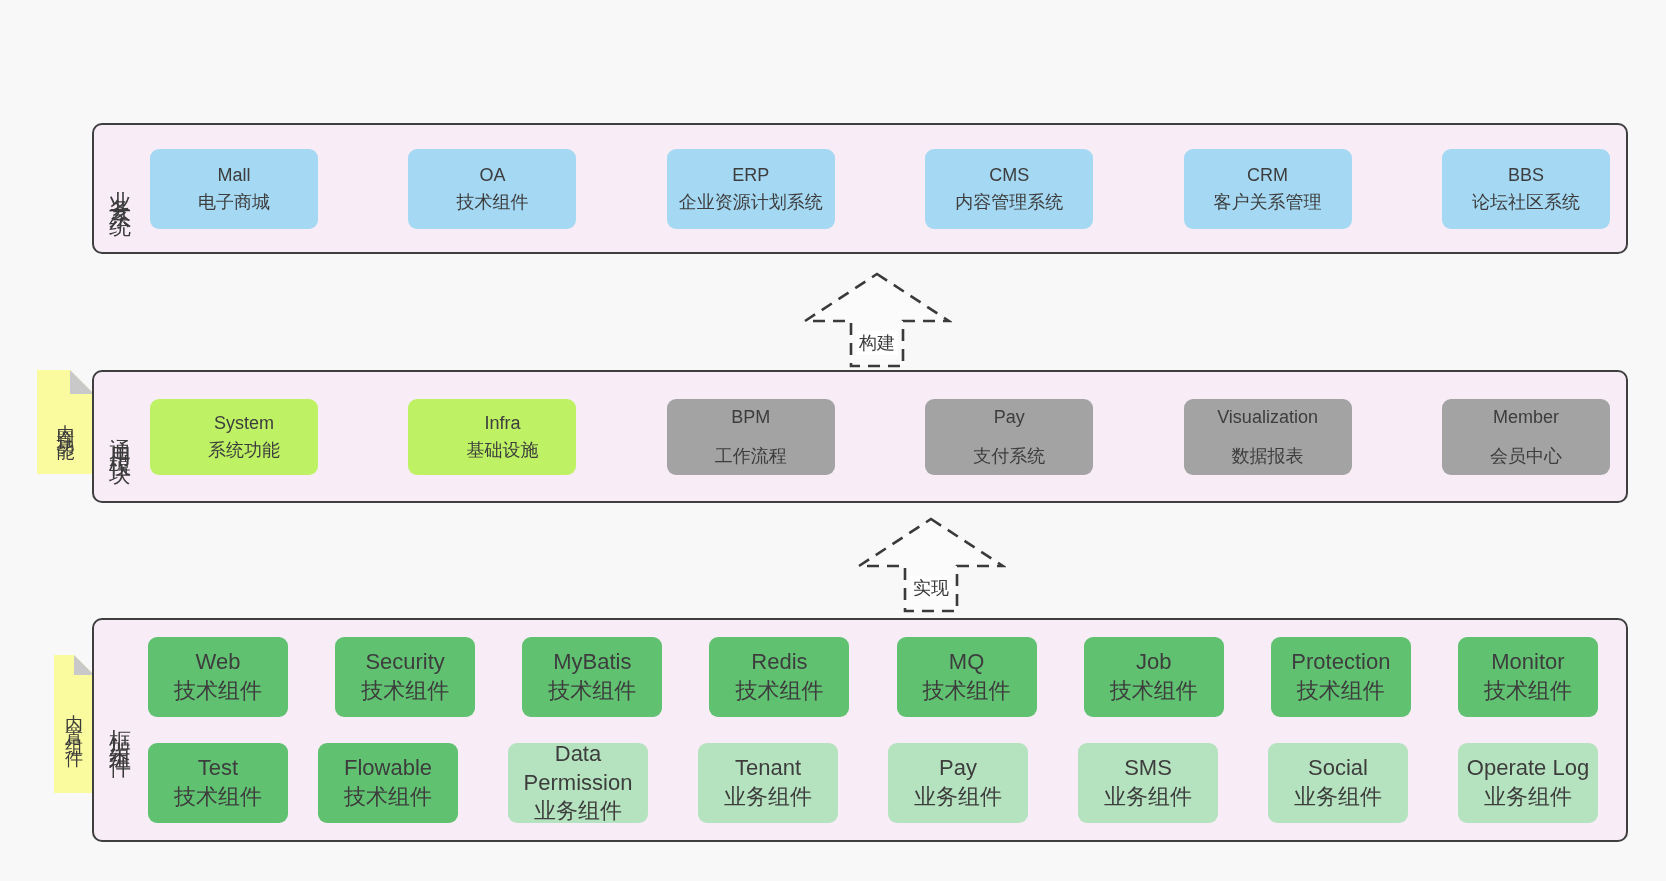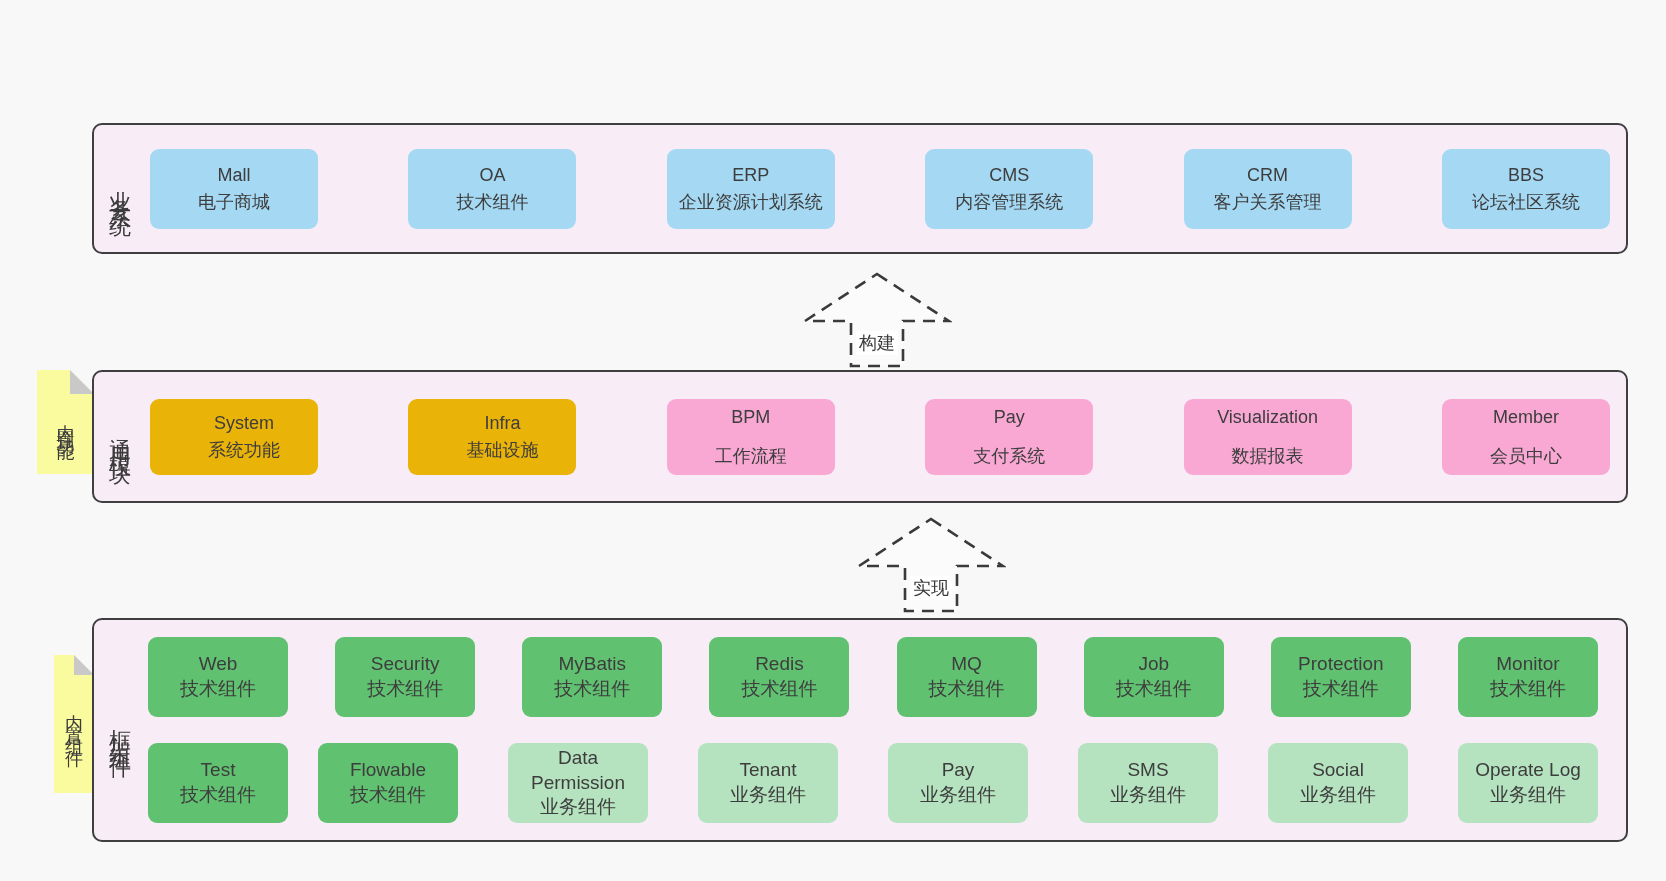--- a/index.html
+++ b/index.html
@@ -37,25 +37,25 @@
   }
   .row { display:flex; justify-content:space-between; }
 
   .box {
     display:flex; flex-direction:column; align-items:center; justify-content:center;
     text-align:center; border-radius:9px; color:#3d3d3d;
     font-size:18px; line-height:1.45;
   }
   .box.wide   { width:168px; height:80px; }
   #band-modules .box.wide { height:76px; }
-  .box.narrow { width:140px; height:80px; font-size:19px; line-height:1.3; padding:0 7px; }
+  .box.narrow { width:140px; height:80px; font-size:22px; line-height:1.3; padding:0 7px; }
 
   .blue        { background:#a5d8f3; }
-  .red         { background:#eab308;padding-left:20px; }
-  .pink        { background:#f9a8d4;gap:12px; }
+  .red         { background:#bef264;padding-left:20px; }
+  .pink        { background:#a3a3a3;gap:12px; }
   .green       { background:#60c271; }
   .green-light { background:#b5e3bf;margin-left:20px; }
 
   .sticky {
     position:absolute; background:#fafa9e;
     display:flex; align-items:center; justify-content:center;
   }
   .sticky .fold {
     position:absolute; top:0; right:0;
     background:linear-gradient(to bottom left, rgba(0,0,0,0) 49.5%, #c9c9c9 50%);

